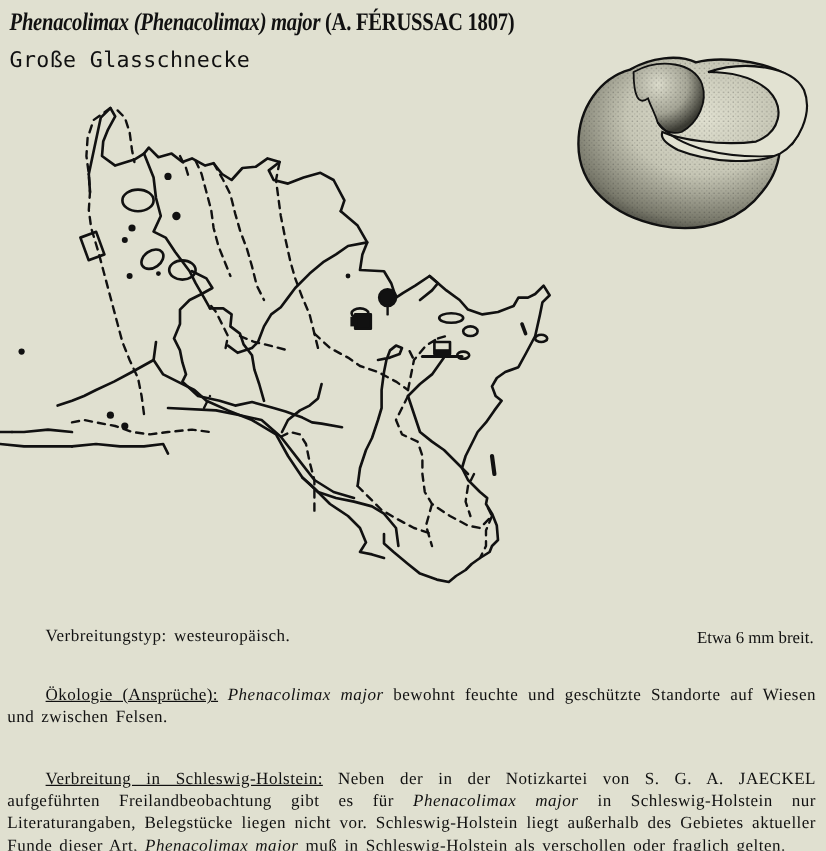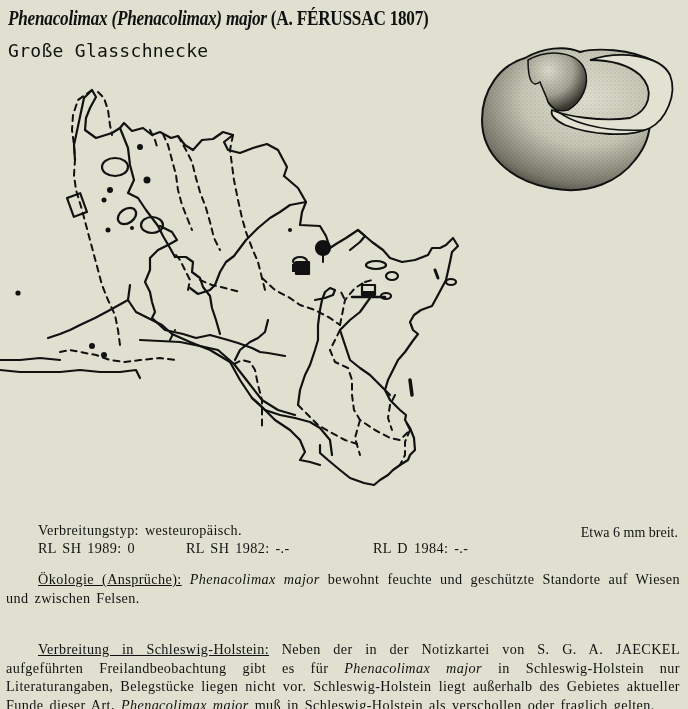--- a/index.html
+++ b/index.html
@@ -173,23 +173,20 @@
   <path d="M58 20 C80 8 108 12 115 30 C120 45 112 62 98 70 C90 72 82 70 78 62 C76 55 72 48 70 42 C62 48 58 40 58 20 Z" fill="url(#shade2)" stroke="#111" stroke-width="1.5"></path>
   <path d="M58 20 C80 8 108 12 115 30 C120 45 112 62 98 70 C90 72 82 70 78 62 C76 55 72 48 70 42 C62 48 58 40 58 20 Z" fill="url(#stipple)" stroke="none"></path>
 
   <path d="M78 62 C95 84 135 92 175 90" fill="none" stroke="#111" stroke-width="1.6"></path>
 </svg>
 
 <div class="size-note">Etwa 6 mm breit.</div>
 
 <div class="meta body-text">
   <div>Verbreitungstyp: westeuropäisch.</div>
-  <div class="rl">
-    <span style="width:148px">RL SH 1989: 0</span><span style="width:187px">RL SH 1982: -.-</span><span>RL D 1984: -.-</span>
-  </div>
 </div>
 
 <div class="para p1 body-text">
   <span class="lead"></span><u>Ökologie (Ansprüche):</u>
   <i>Phenacolimax major</i><span> bewohnt feuchte und geschützte Standorte auf Wiesen und zwischen Felsen.</span>
 </div>
 
 <div class="para p2 body-text">
   <span class="lead"></span><u>Verbreitung in Schleswig-Holstein:</u><span> Neben der in der Notizkartei von S. G. A. JAECKEL aufgeführten Freilandbeobachtung gibt es für </span><i>Phenacolimax major</i><span> in Schleswig-Holstein nur Literaturangaben, Belegstücke liegen nicht vor. Schleswig-Holstein liegt außerhalb des Gebietes aktueller Funde dieser Art, </span><i>Phenacolimax major</i><span> muß in Schleswig-Holstein als verschollen oder fraglich gelten.</span>
 </div>

